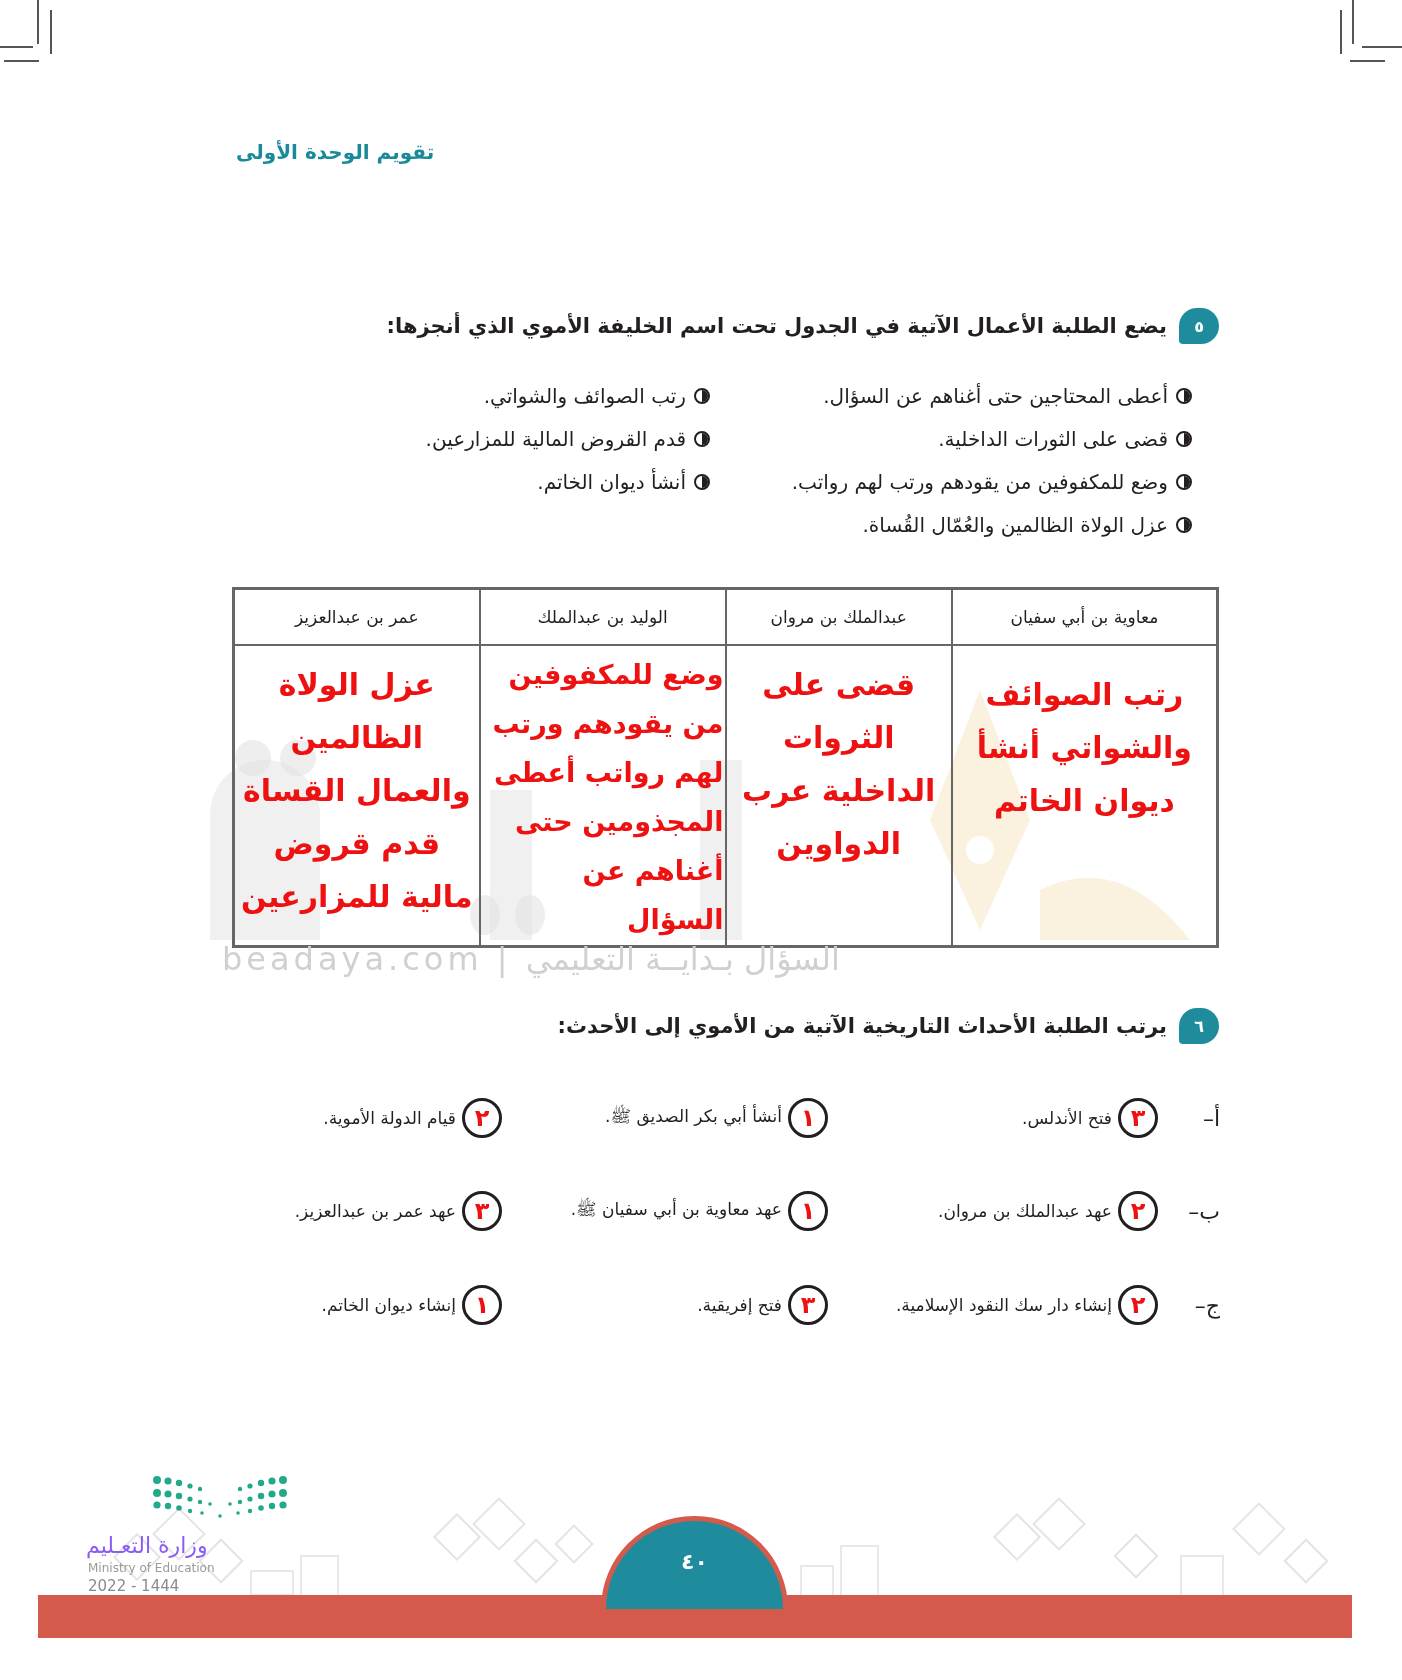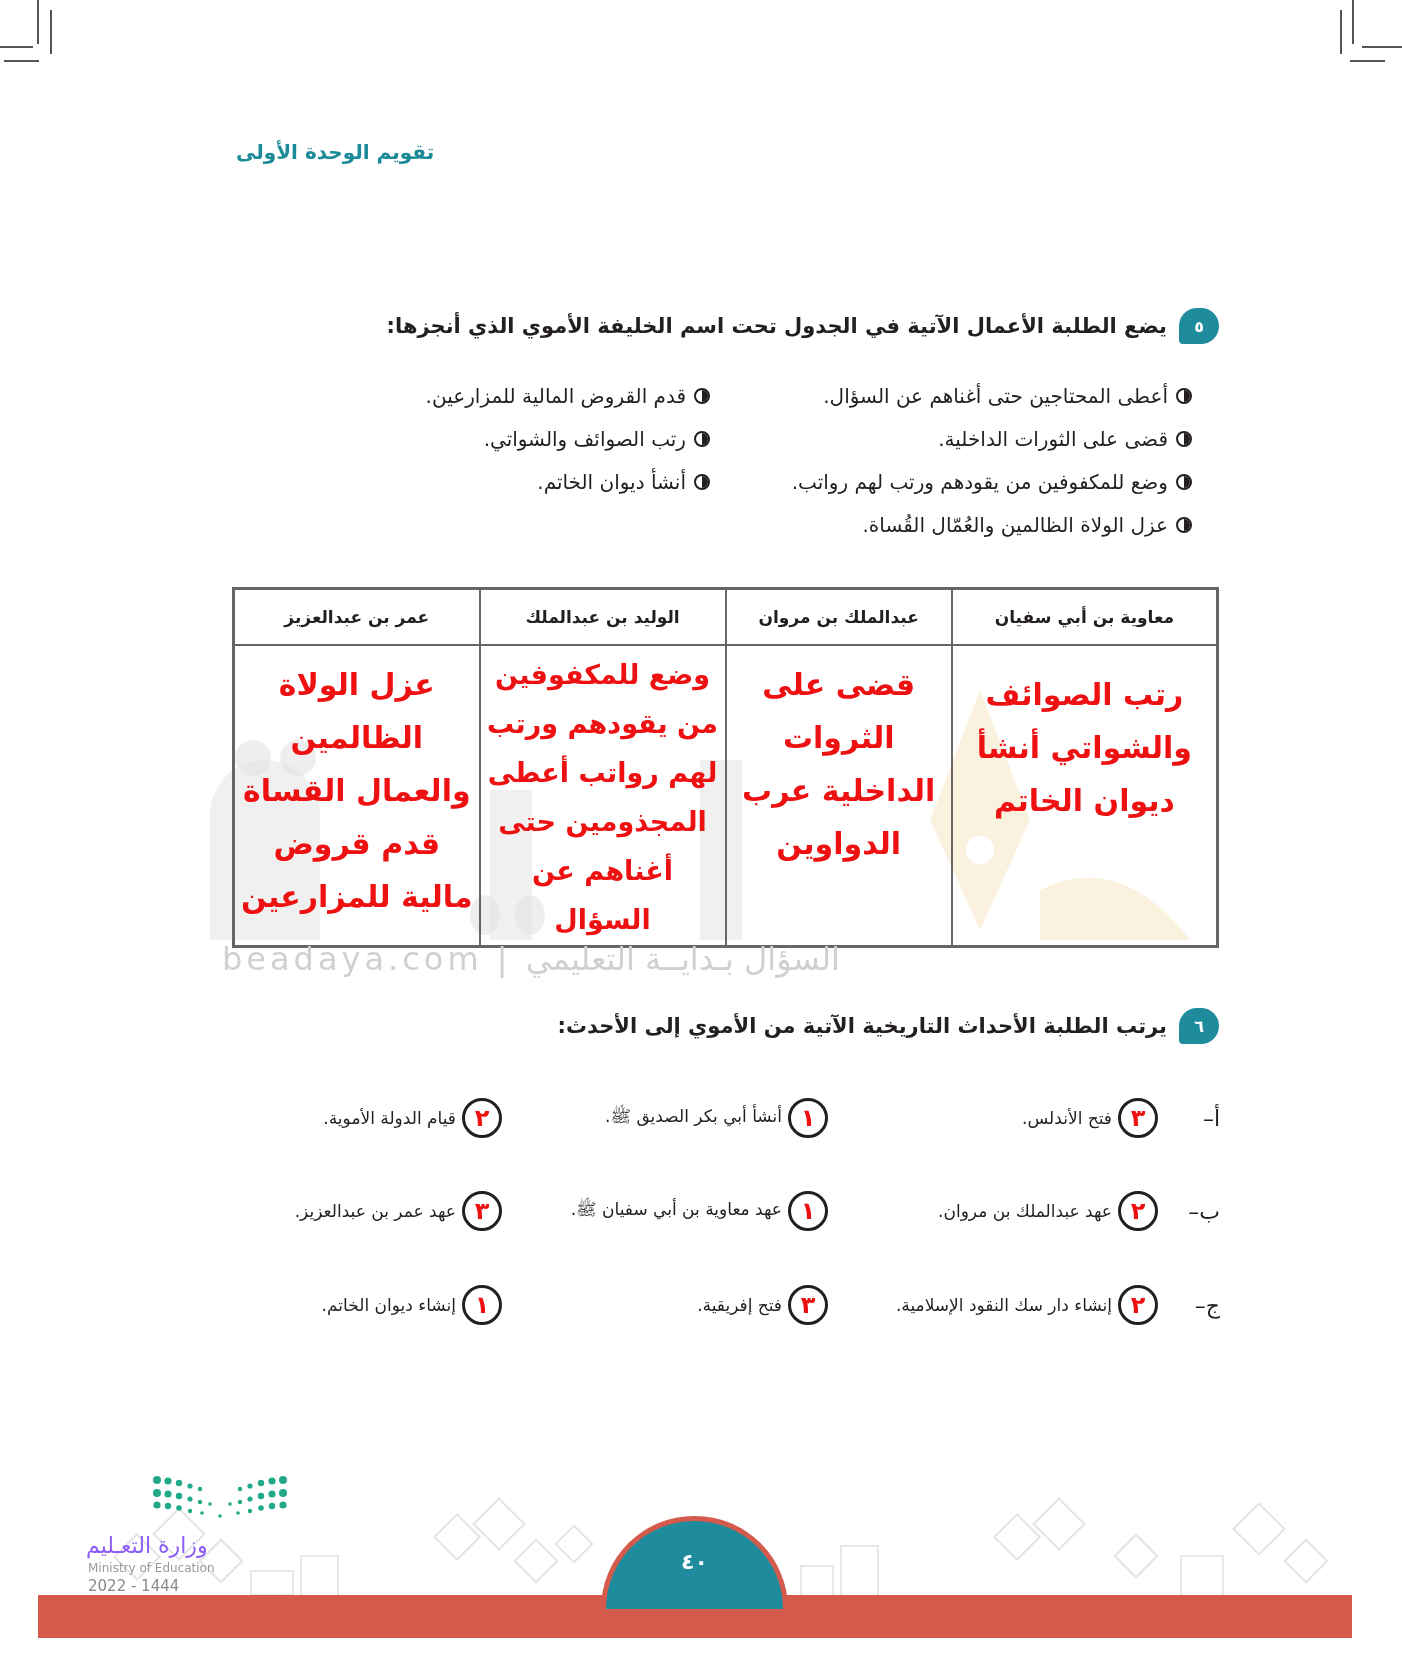--- a/index.html
+++ b/index.html
@@ -37,21 +37,21 @@
   }
   .bullet-icon::after { content:""; position:absolute; top:0; right:0; width:50%; height:100%; background:#231f20; }
 
   
   .caliphs-table {
     position:absolute; top:587px; left:232px; width:987px; height:360px;
     border-collapse:collapse; direction:rtl; table-layout:fixed;
     border:3px solid #666;
   }
   .caliphs-table th, .caliphs-table td { border:2.5px solid #666; text-align:center; }
-  .caliphs-table th { height:52px; font-weight:bold; font-size:17px; color:#231f20; }
+  .caliphs-table th { height:52px; font-weight:normal; font-size:17px; color:#231f20; }
   .caliphs-table td {
     vertical-align:top; padding-top:12px;
     color:#ee1111; font-weight:bold; font-size:30px; line-height:53px;
   }
 
   
   .wm-text {
     position:absolute; top:940px; left:222px;
     font-size:32px; color:#d0d0d0; letter-spacing:4px; white-space:nowrap; direction:ltr;
   }
@@ -135,25 +135,25 @@
     </li>
   <li>
       <span class="bullet-icon"></span>
       <span>عزل الولاة الظالمين والعُمّال القُساة.</span>
     </li>
 </ul>
 
 <ul class="bullets" style="top:374px; right:692px;">
   <li>
       <span class="bullet-icon"></span>
+      <span>رتب الصوائف والشواتي.</span>
+    </li>
+  <li>
+      <span class="bullet-icon"></span>
       <span>قدم القروض المالية للمزارعين.</span>
-    </li>
-  <li>
-      <span class="bullet-icon"></span>
-      <span>رتب الصوائف والشواتي.</span>
     </li>
   <li>
       <span class="bullet-icon"></span>
       <span>أنشأ ديوان الخاتم.</span>
     </li>
 </ul>
 
 <table class="caliphs-table">
   <colgroup>
       <col style="width:27%">
@@ -166,21 +166,21 @@
       <th>معاوية بن أبي سفيان</th>
       <th>عبدالملك بن مروان</th>
       <th>الوليد بن عبدالملك</th>
       <th>عمر بن عبدالعزيز</th>
     </tr>
   </thead>
   <tbody>
     <tr>
       <td style="padding-top:22px;">رتب الصوائف والشواتي أنشأ ديوان الخاتم</td>
       <td>قضى على الثروات الداخلية عرب الدواوين</td>
-      <td style="font-size:27px;line-height:49px;padding-top:4px;">وضع للمكفوفين من يقودهم ورتب لهم رواتب أعطى المجذومين حتى أغناهم عن السؤال</td>
+      <td style="font-size:27px;line-height:49px;padding-top:4px;text-align:right;">وضع للمكفوفين من يقودهم ورتب لهم رواتب أعطى المجذومين حتى أغناهم عن السؤال</td>
       <td>عزل الولاة الظالمين والعمال القساة قدم قروض مالية للمزارعين</td>
     </tr>
   </tbody>
 </table>
 
 <div class="wm-text">beadaya.com | السؤال بـدايــة التعليمي</div>
 
 <div class="q-head" style="top:1008px; right:183px;">
   <div class="q-badge">٦</div>
   <div class="q-text">يرتب الطلبة الأحداث التاريخية الآتية من الأموي إلى الأحدث:</div>

